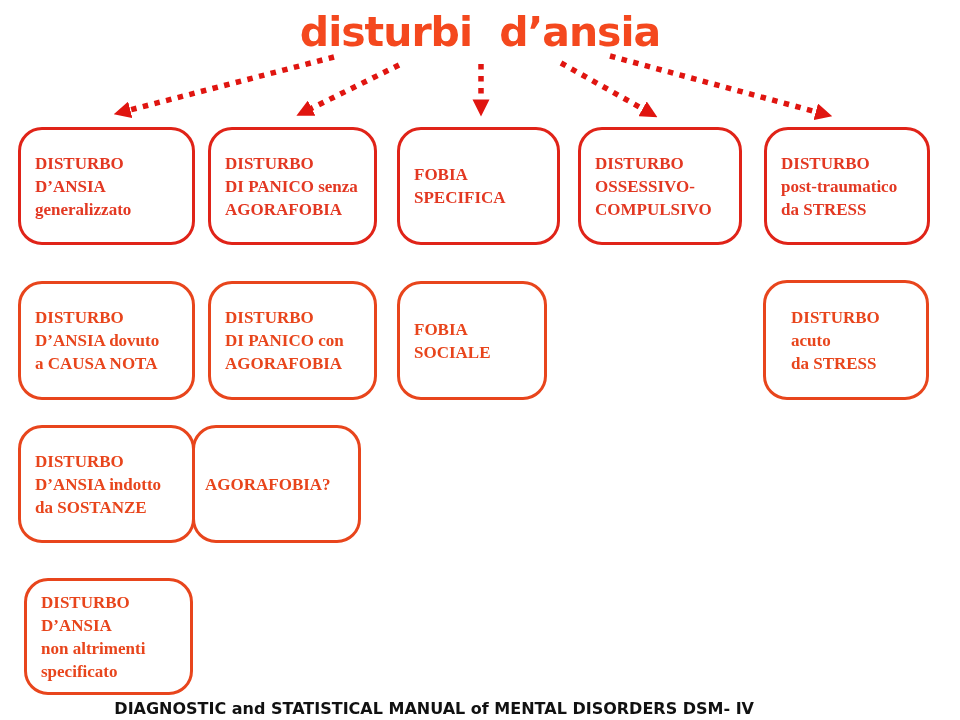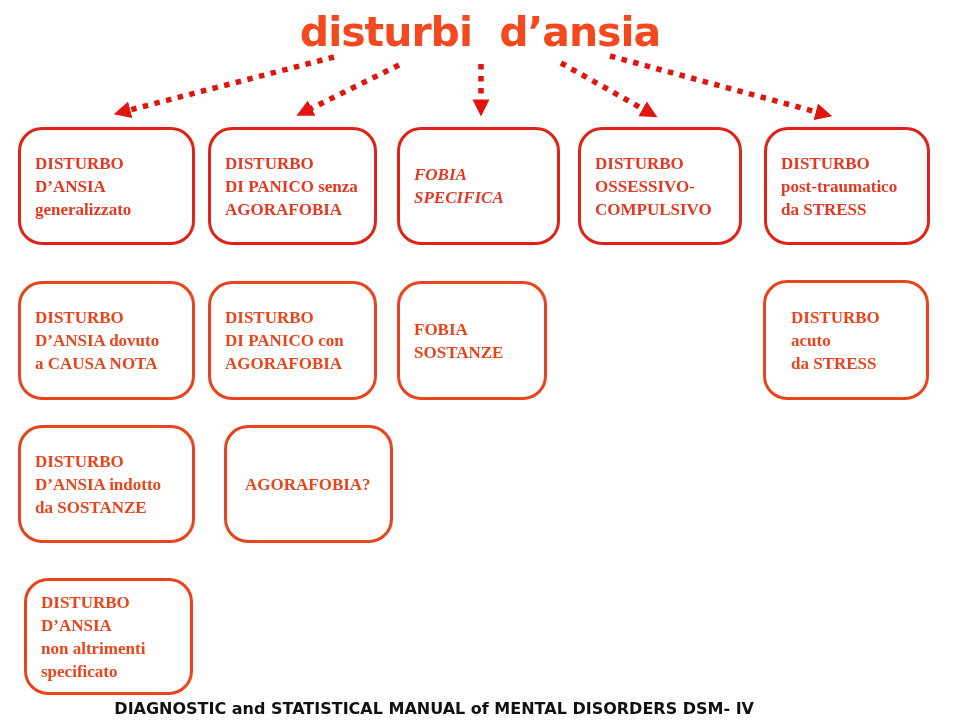--- a/index.html
+++ b/index.html
@@ -83,21 +83,21 @@
   <div class="box top-row" style="left:18px;top:127px;width:177px;height:118px;">
     <div class="lines">DISTURBO
 D’ANSIA
 generalizzato</div>
   </div>
   <div class="box top-row" style="left:208px;top:127px;width:169px;height:118px;">
     <div class="lines">DISTURBO
 DI PANICO senza
 AGORAFOBIA</div>
   </div>
-  <div class="box top-row" style="left:397px;top:127px;width:163px;height:118px;font-style:italic;">
+  <div class="box top-row" style="left:397px;top:127px;width:163px;height:118px;">
     <div class="lines">FOBIA
 SPECIFICA</div>
   </div>
   <div class="box top-row" style="left:578px;top:127px;width:164px;height:118px;">
     <div class="lines">DISTURBO
 OSSESSIVO-
 COMPULSIVO</div>
   </div>
   <div class="box top-row" style="left:764px;top:127px;width:166px;height:118px;">
     <div class="lines">DISTURBO
@@ -109,34 +109,34 @@
     <div class="lines">DISTURBO
 D’ANSIA dovuto
 a CAUSA NOTA</div>
   </div>
   <div class="box" style="left:208px;top:281px;width:169px;height:119px;">
     <div class="lines">DISTURBO
 DI PANICO con
 AGORAFOBIA</div>
   </div>
   <div class="box" style="left:397px;top:281px;width:150px;height:119px;">
-    <div class="lines">FOBIA SOSTANZE</div>
+    <div class="lines">FOBIA SOCIALE</div>
   </div>
   <div class="box" style="left:763px;top:280px;width:166px;height:120px;padding-left:25px;">
     <div class="lines">DISTURBO
 acuto
 da STRESS</div>
   </div>
 
   <div class="box" style="left:18px;top:425px;width:177px;height:118px;">
     <div class="lines">DISTURBO
 D’ANSIA indotto
 da SOSTANZE</div>
   </div>
-  <div class="box" style="left:224px;top:425px;width:169px;height:118px;padding-left:18px;">
+  <div class="box" style="left:192px;top:425px;width:169px;height:118px;padding-left:10px;">
     <div class="lines">AGORAFOBIA?</div>
   </div>
 
   <div class="box" style="left:24px;top:578px;width:169px;height:117px;">
     <div class="lines">DISTURBO
 D’ANSIA
 non altrimenti
 specificato</div>
   </div>
 

